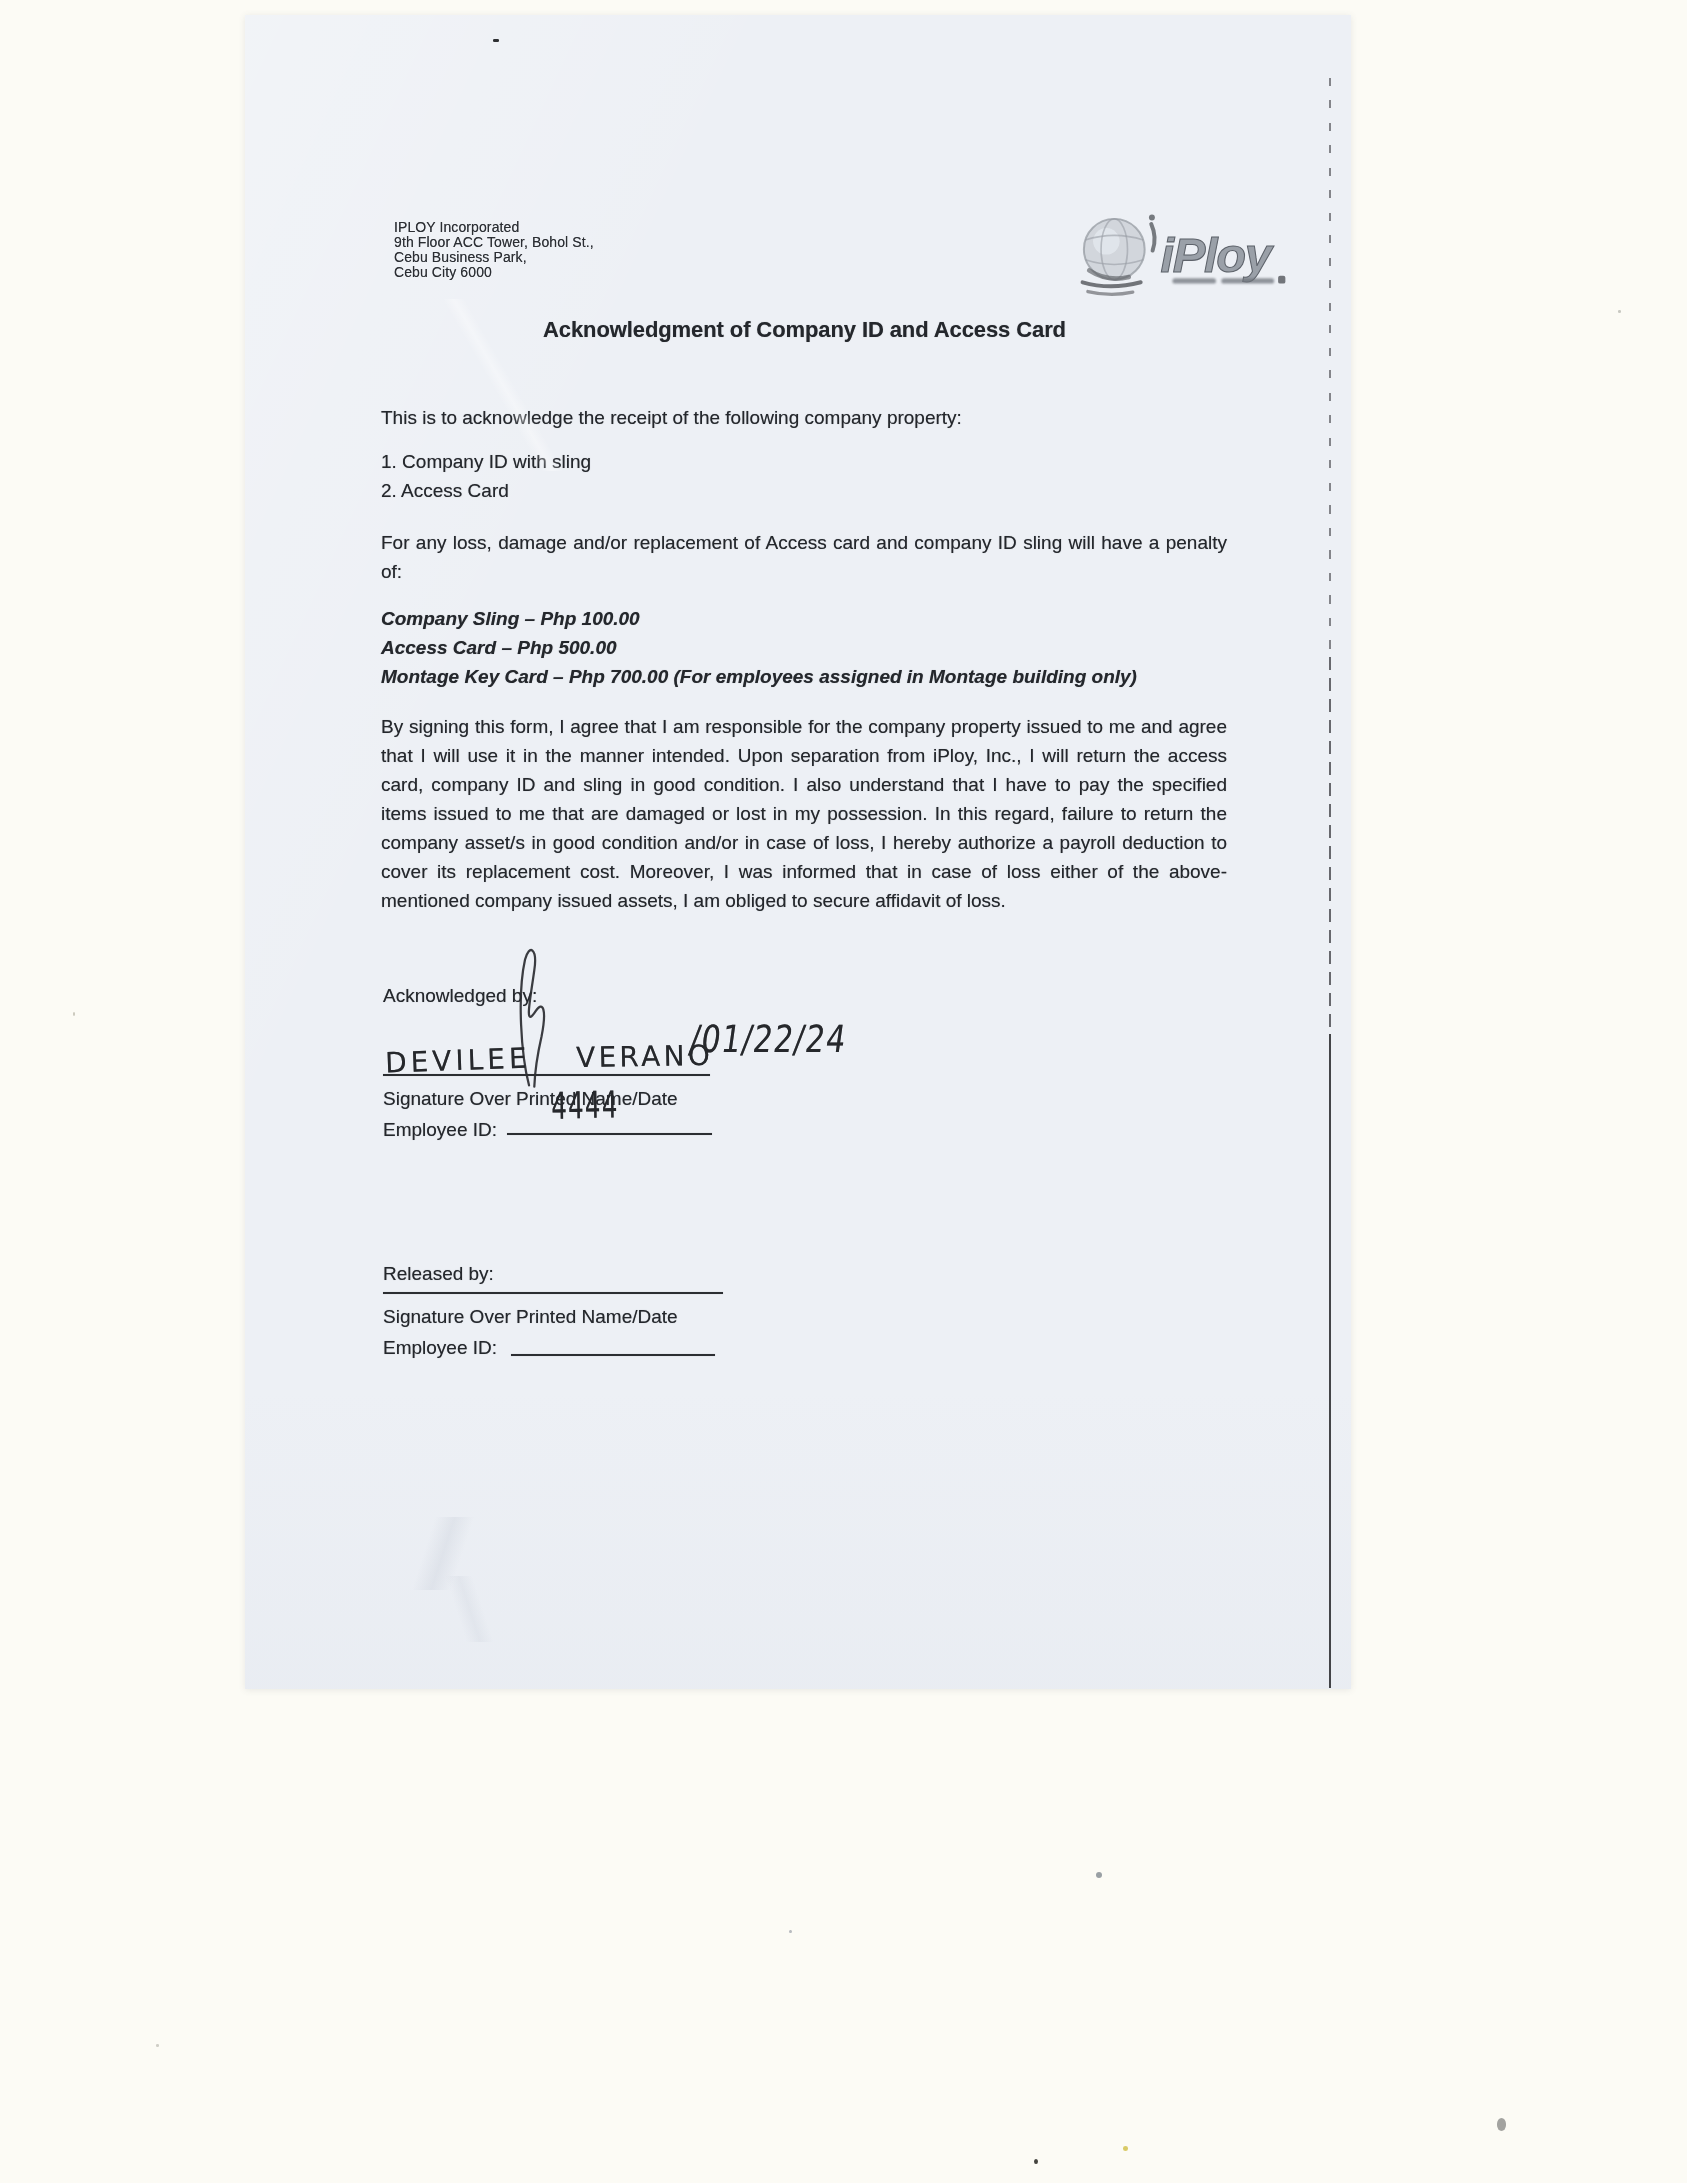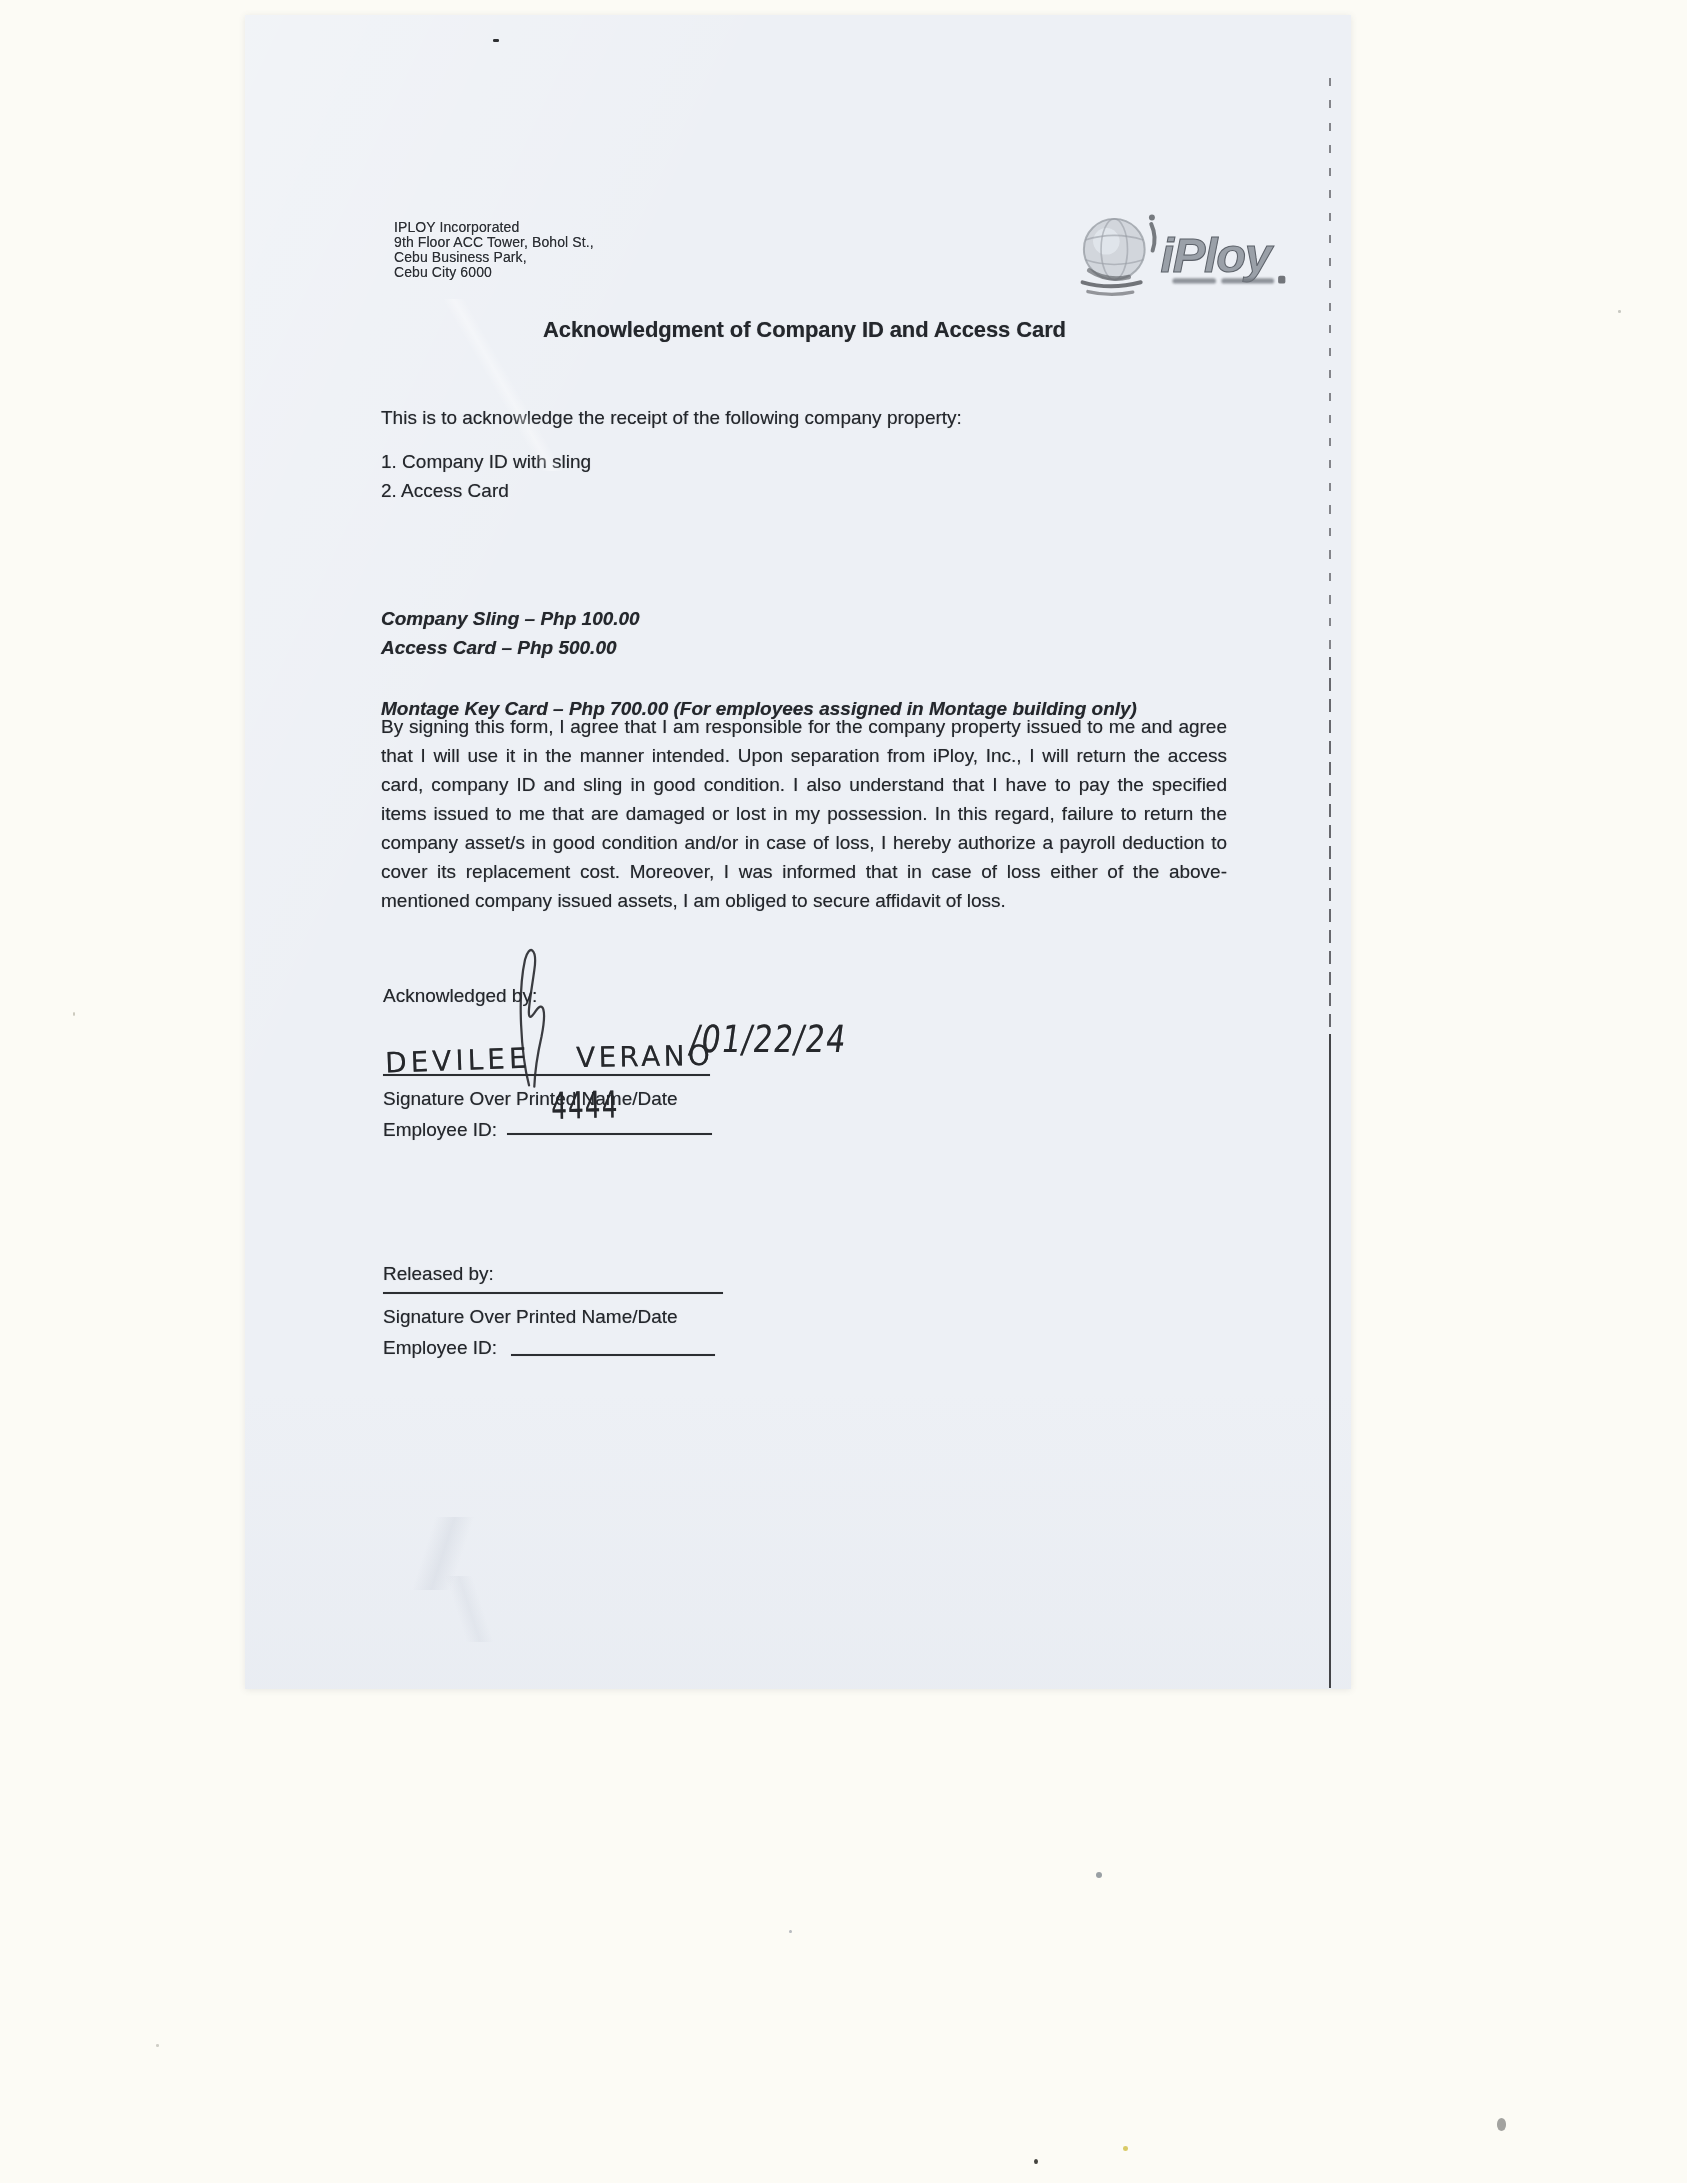--- a/index.html
+++ b/index.html
@@ -73,24 +73,25 @@
       </svg>
     </div>
 
     <div class="abs print doc-title">Acknowledgment of Company ID and Access Card</div>
 
     <div class="abs print body-text col" style="top:388px;">This is to acknowledge the receipt of the following company property:</div>
 
     <div class="abs print body-text col" style="top:432px;">1. Company ID with sling</div>
     <div class="abs print body-text col" style="top:461px;">2. Access Card</div>
 
+    <div class="abs print body-text col just" style="top:513px;">For any loss, damage and/or replacement of Access card and company ID sling will have a penalty of:</div>
 
     <div class="abs print body-text col penalty-line" style="top:589px;">Company Sling – Php 100.00</div>
     <div class="abs print body-text col penalty-line" style="top:618px;">Access Card – Php 500.00</div>
-    <div class="abs print body-text col penalty-line" style="top:647px;margin-top:32px;">Montage Key Card – Php 700.00 (For employees assigned in Montage building only)</div>
+    <div class="abs print body-text col penalty-line" style="top:647px;">Montage Key Card – Php 700.00 (For employees assigned in Montage building only)</div>
 
     <div class="abs print body-text col just" style="top:697px;">By signing this form, I agree that I am responsible for the company property issued to me and agree that I will use it in the manner intended.  Upon separation from iPloy, Inc., I will return the access card, company ID and sling in good condition. I also understand that I have to pay the specified items issued to me that are damaged or lost in my possession.  In this regard, failure to return the company asset/s in good condition and/or in case of loss, I hereby authorize a payroll deduction to cover its replacement cost. Moreover, I was informed that in case of loss either of the above-mentioned company issued assets, I am obliged to secure affidavit of loss.</div>
 
     <div class="abs print body-text" style="left:138px;top:966px;">Acknowledged by:</div>
 
     <div class="abs" style="left:243px;top:926px;width:86px;height:149px;">
       <svg width="86" height="149" viewBox="0 0 130 225" aria-hidden="true">
         <path d="M 62 218 C 50 172, 44 82, 56 28 C 62 4, 75 10, 70 44 C 64 88, 54 134, 72 106 C 83 89, 89 103, 81 144 C 76 166, 71 194, 70 220" fill="none" stroke="#2b2d31" stroke-width="3.4" stroke-linecap="round" opacity="0.92"></path>
       </svg>
     </div>

